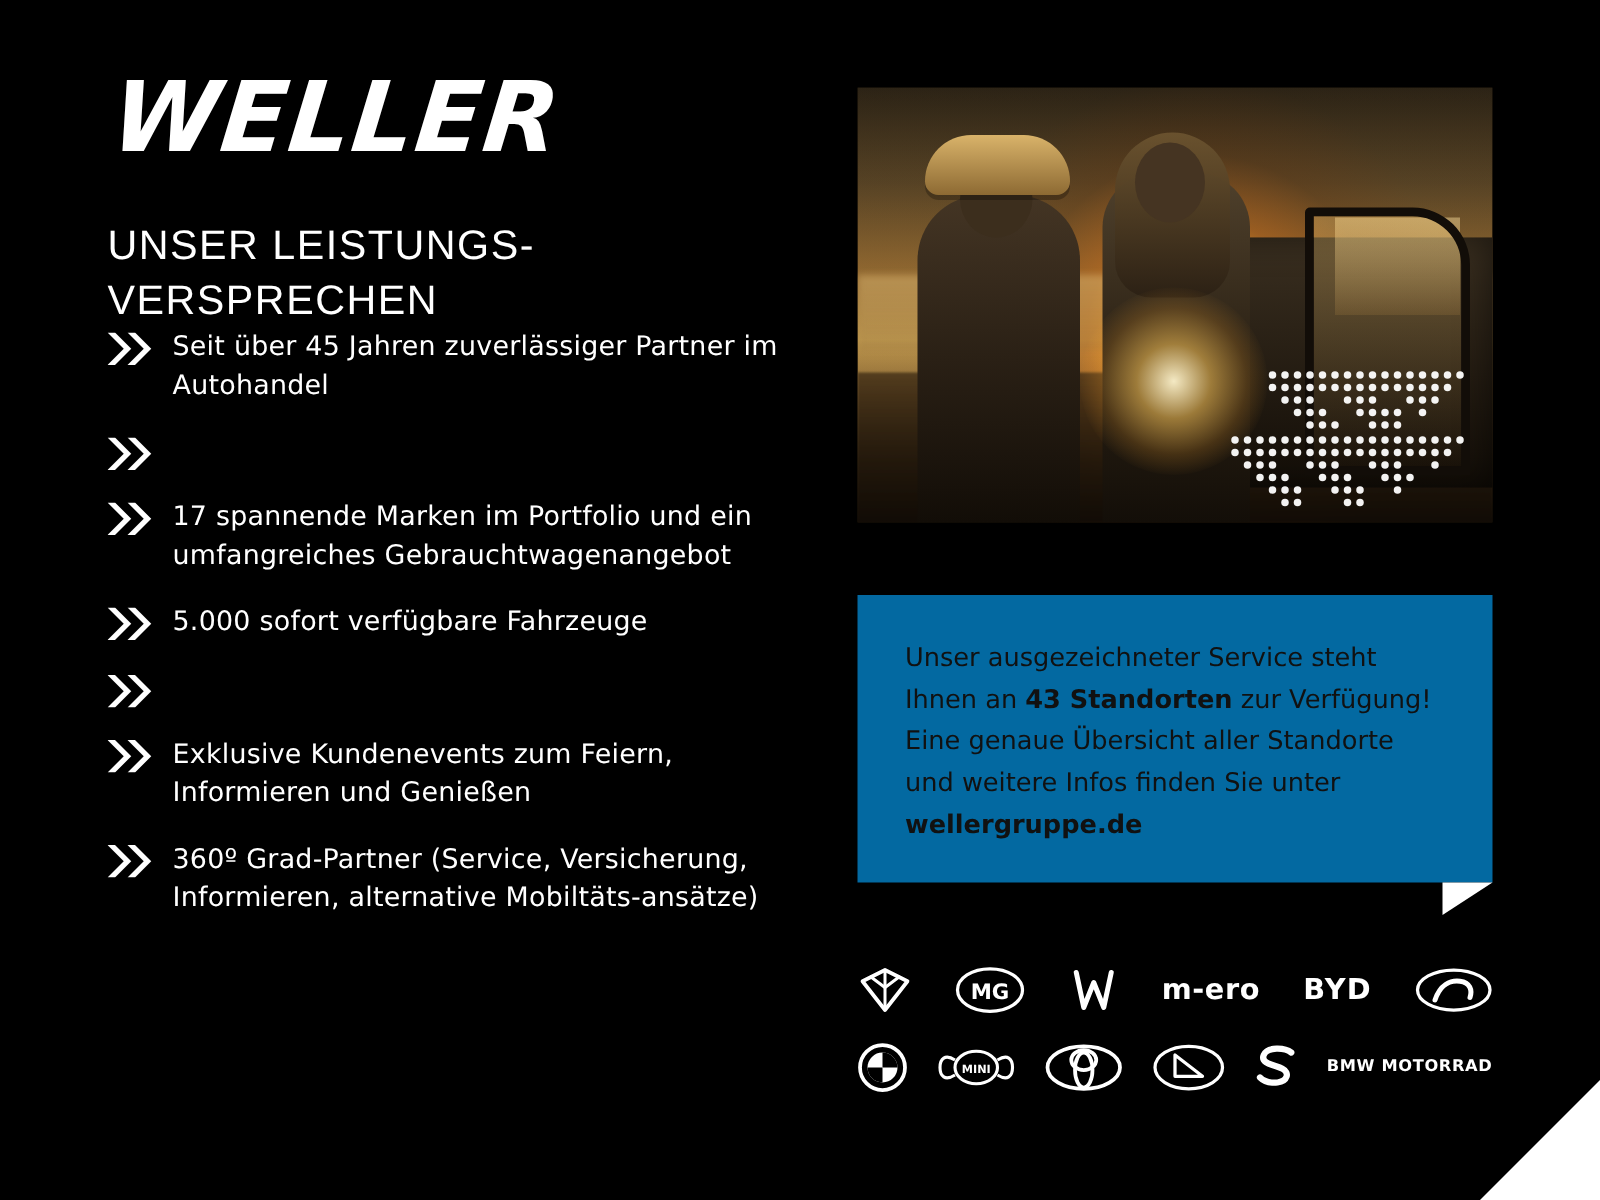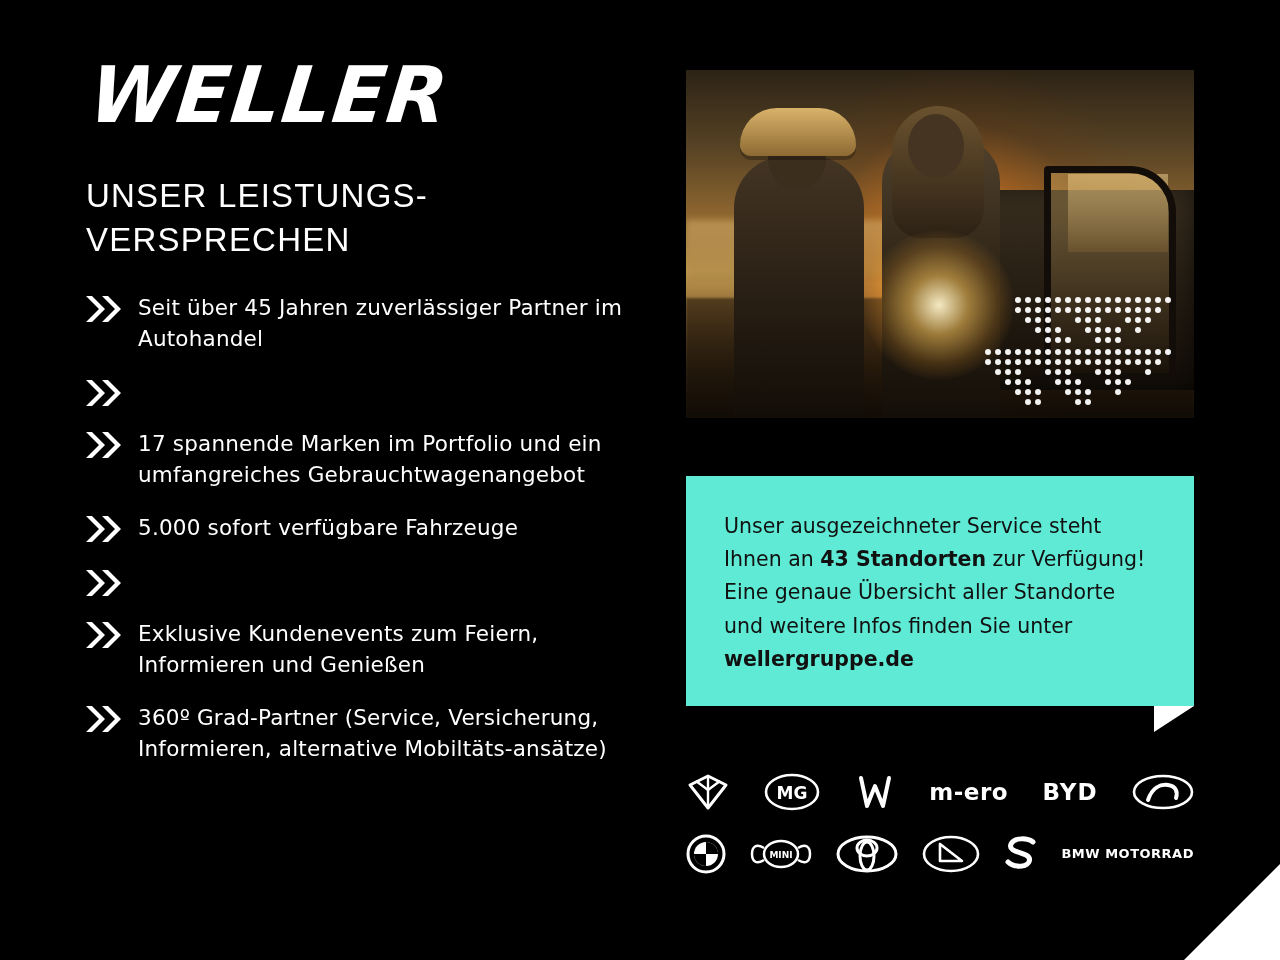--- a/index.html
+++ b/index.html
@@ -45,21 +45,20 @@
     font-family: Liberation Sans, sans-serif;
     font-size: 33px;
     letter-spacing: 1.2px;
     line-height: 1.33;
     font-weight: 400;
     color: #ffffff;
     text-transform: uppercase;
   }
 
   .bullets {
-    margin-top: 30px;
   }
   .bullet {
     display: flex;
     align-items: flex-start;
     margin-bottom: 22px;
   }
   .chev {
     flex: 0 0 auto;
     width: 40px;
     height: 26px;
@@ -206,21 +205,21 @@
     width: 196px;
     height: 120px;
     opacity: 0.95;
   }
 
   
   .service-card {
     position: relative;
     margin-top: 58px;
     width: 508px;
-    background: #5eead4;
+    background: #0369a1;
     color: #111111;
     padding: 34px 34px 30px 38px;
     box-sizing: border-box;
   }
   .service-card p {
     margin: 0;
     font-family: "DejaVu Sans", sans-serif;
     font-size: 20.5px;
     line-height: 1.62;
     color: #111111;

